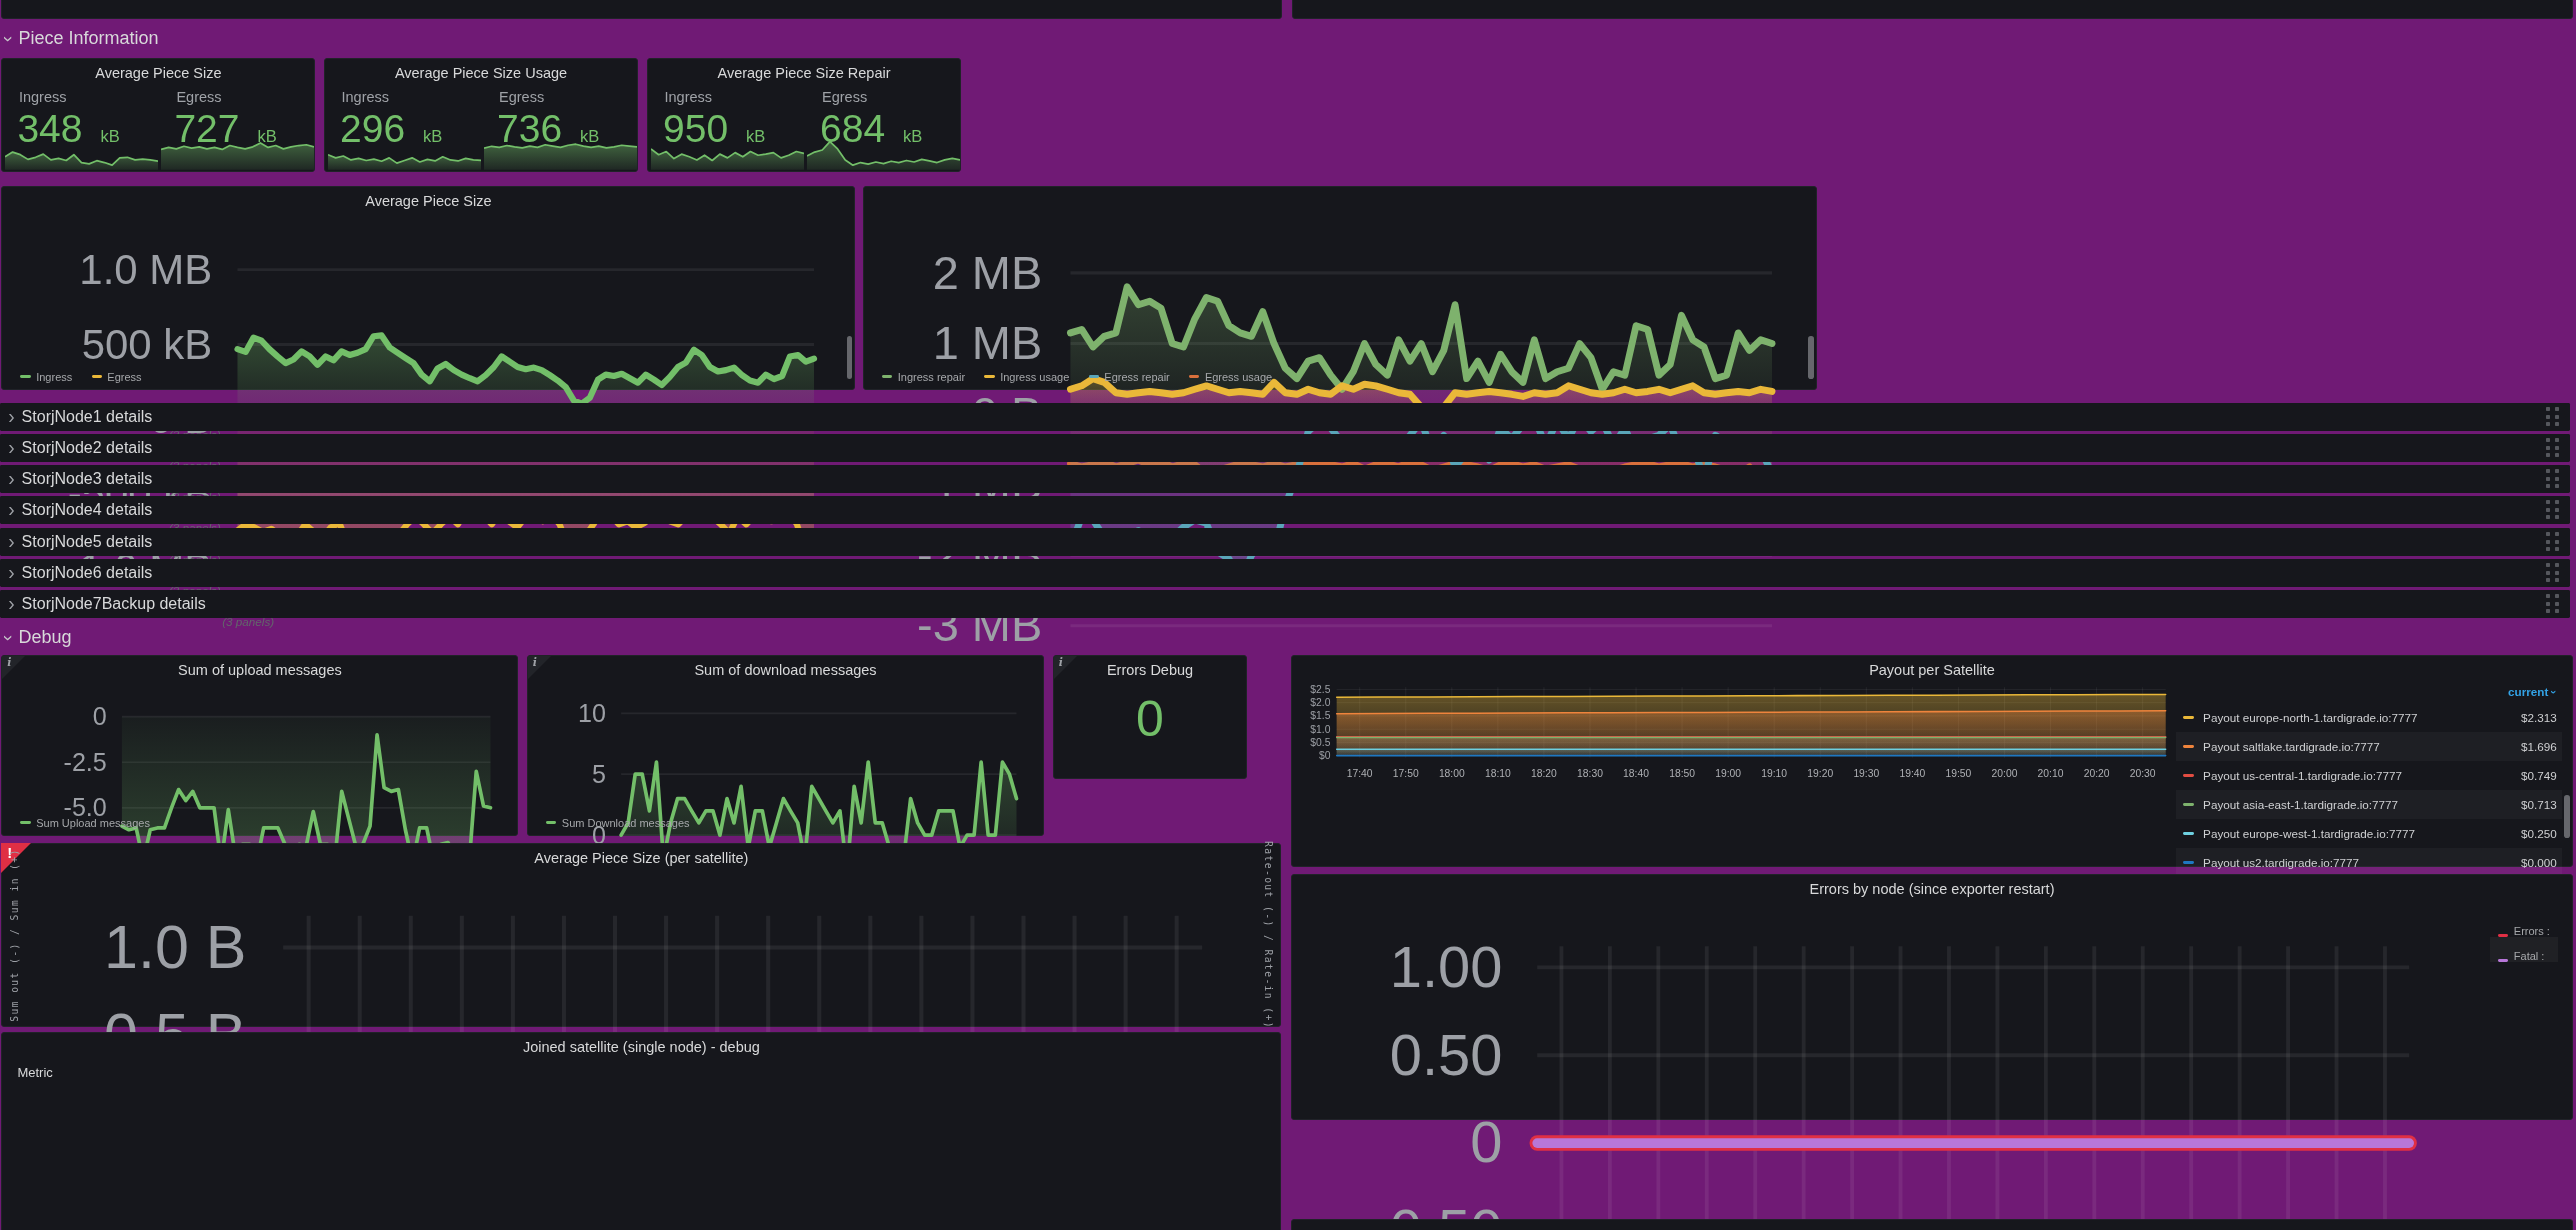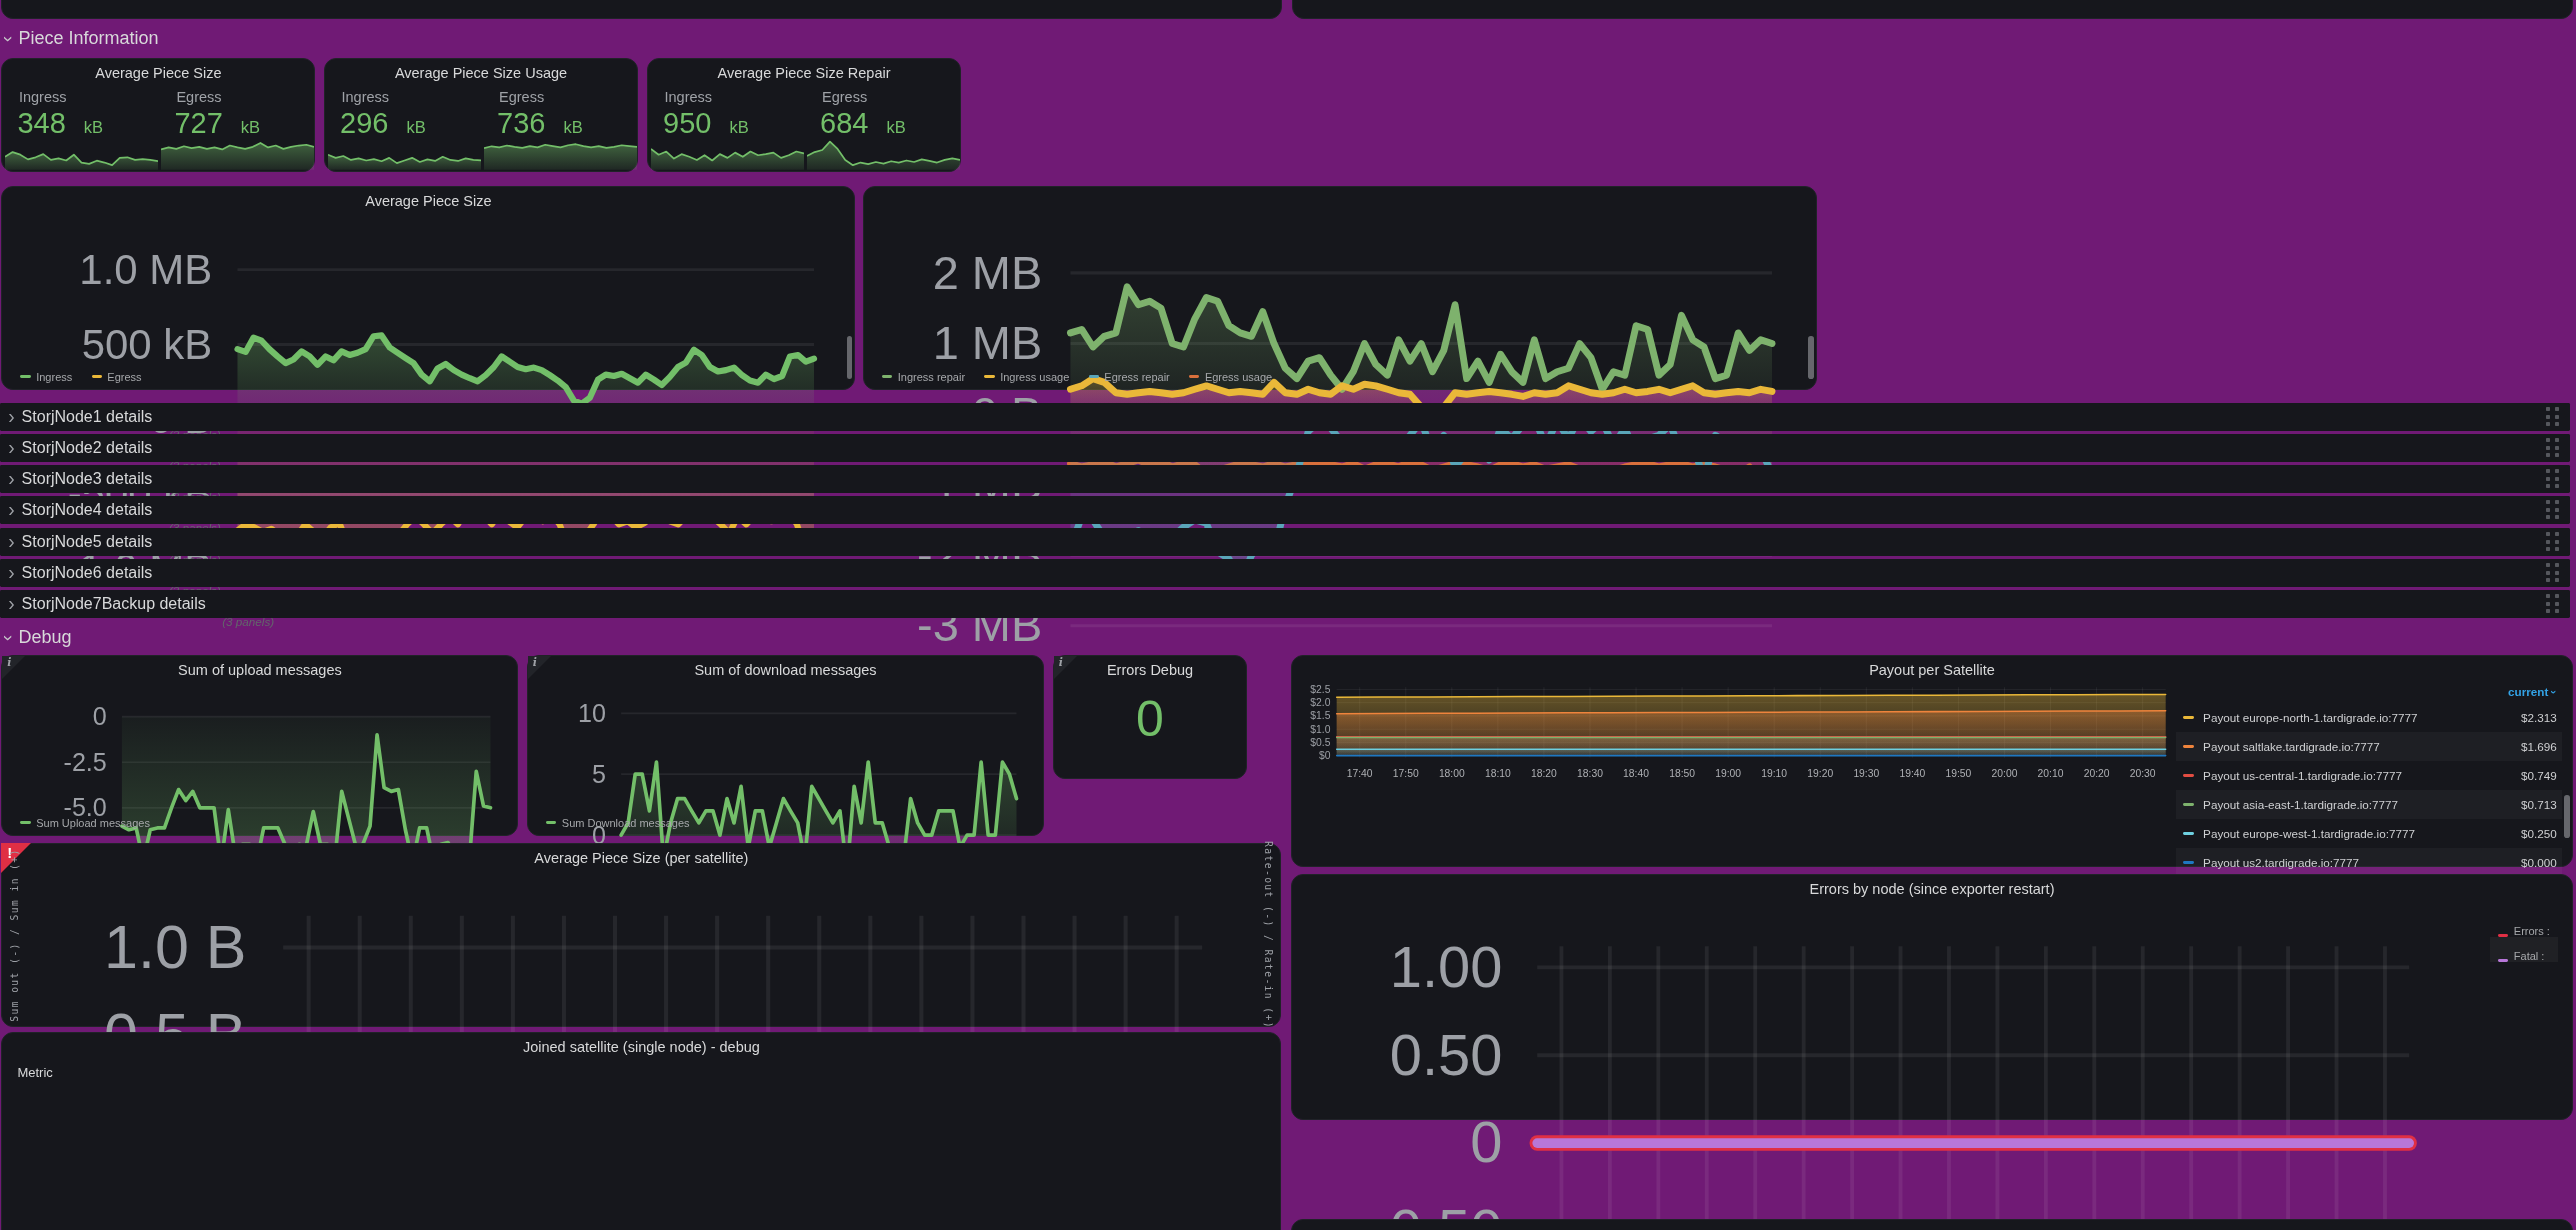--- a/index.html
+++ b/index.html
@@ -1,31 +1,31 @@
 <!DOCTYPE html>
 <html style="font-size:11px"><head>
 <meta charset="utf-8">
 <style>
   html,body{margin:0;padding:0;background:#0b0c0e;width:2576px;height:1231px;overflow:hidden;
     font-family:"Liberation Sans",sans-serif;-webkit-font-smoothing:antialiased;}
   #stage{position:relative;width:2576px;height:1231px;background:#701a75;overflow:hidden;}
-  .panel{position:absolute;background:#16171c;border:0.7px solid #202228;border-radius:12px;box-sizing:border-box;}
+  .panel{position:absolute;background:#16171c;border:0.7px solid #202228;border-radius:3px;box-sizing:border-box;}
   .panel-title{position:absolute;top:6.2px;left:0;right:0;text-align:center;font-size:14.5px;font-weight:500;color:#d8d9da;cursor:pointer;}
   .section-header{position:absolute;display:flex;align-items:center;color:#d8d9da;cursor:pointer;}
   .section-header .chev{display:inline-block;transform:rotate(90deg);font-size:18px;color:#c7c8ca;margin-right:6.9px;line-height:1;}
   .section-header .slabel{font-size:18px;font-weight:500;}
   .rowbar{position:absolute;left:0;width:2570px;height:27.6px;background:#16171c;border-radius:1.4px;display:flex;align-items:center;padding-left:8.3px;box-sizing:border-box;cursor:pointer;}
   .rowbar .chev{font-size:19.3px;color:#9ea1a6;margin-right:6.9px;line-height:0.8;}
   .rowbar .rtitle{font-size:16px;font-weight:500;color:#d8d9da;}
   .rowbar .rcount{font-size:11.7px;font-style:italic;color:#63656b;margin-left:16.5px;margin-top:35px;}
   .dots{margin-left:auto;margin-right:11px;display:grid;grid-template-columns:repeat(2,4.1px);grid-auto-rows:4.1px;gap:3.4px 4.8px;}
   .dots i{background:#55575d;border-radius:0.7px;display:block;}
   .statlabel{position:absolute;font-size:14.5px;color:#9fa2a7;}
   .statval{position:absolute;display:flex;align-items:baseline;color:#73bf69;}
-  .statval .num{font-size:29px;font-weight:500;line-height:1;}
+  .statval .num{font-size:39px;font-weight:500;line-height:1;}
   .statval .unit{font-size:16.5px;font-weight:500;margin-left:18px;}
   .spark{position:absolute;bottom:1.4px;height:32px;width:153px;}
   .chart{position:absolute;}
   .legend{position:absolute;left:18px;bottom:6.2px;display:flex;gap:19.3px;align-items:center;font-size:11px;color:#a6a8ab;}
   .li{display:flex;align-items:center;cursor:pointer;}
   .dash{display:inline-block;width:10.3px;height:2.8px;border-radius:1.4px;margin-right:5.5px;}
   .thumb{position:absolute;right:2.1px;bottom:9.7px;width:5.5px;height:43px;border-radius:2.8px;background:rgba(200,202,206,.45);cursor:pointer;}
   .icorner{position:absolute;top:0;left:0;width:0;height:0;border-top:23.4px solid #222429;border-right:23.4px solid transparent;cursor:pointer;}
   .icorner b{position:absolute;top:-23px;left:4.8px;font:italic 700 11px "DejaVu Serif",serif;color:#9fa2a7;}
   .ecorner{position:absolute;top:-1.4px;left:-1.4px;width:0;height:0;border-top:30px solid #e02f44;border-right:30px solid transparent;cursor:pointer;}

